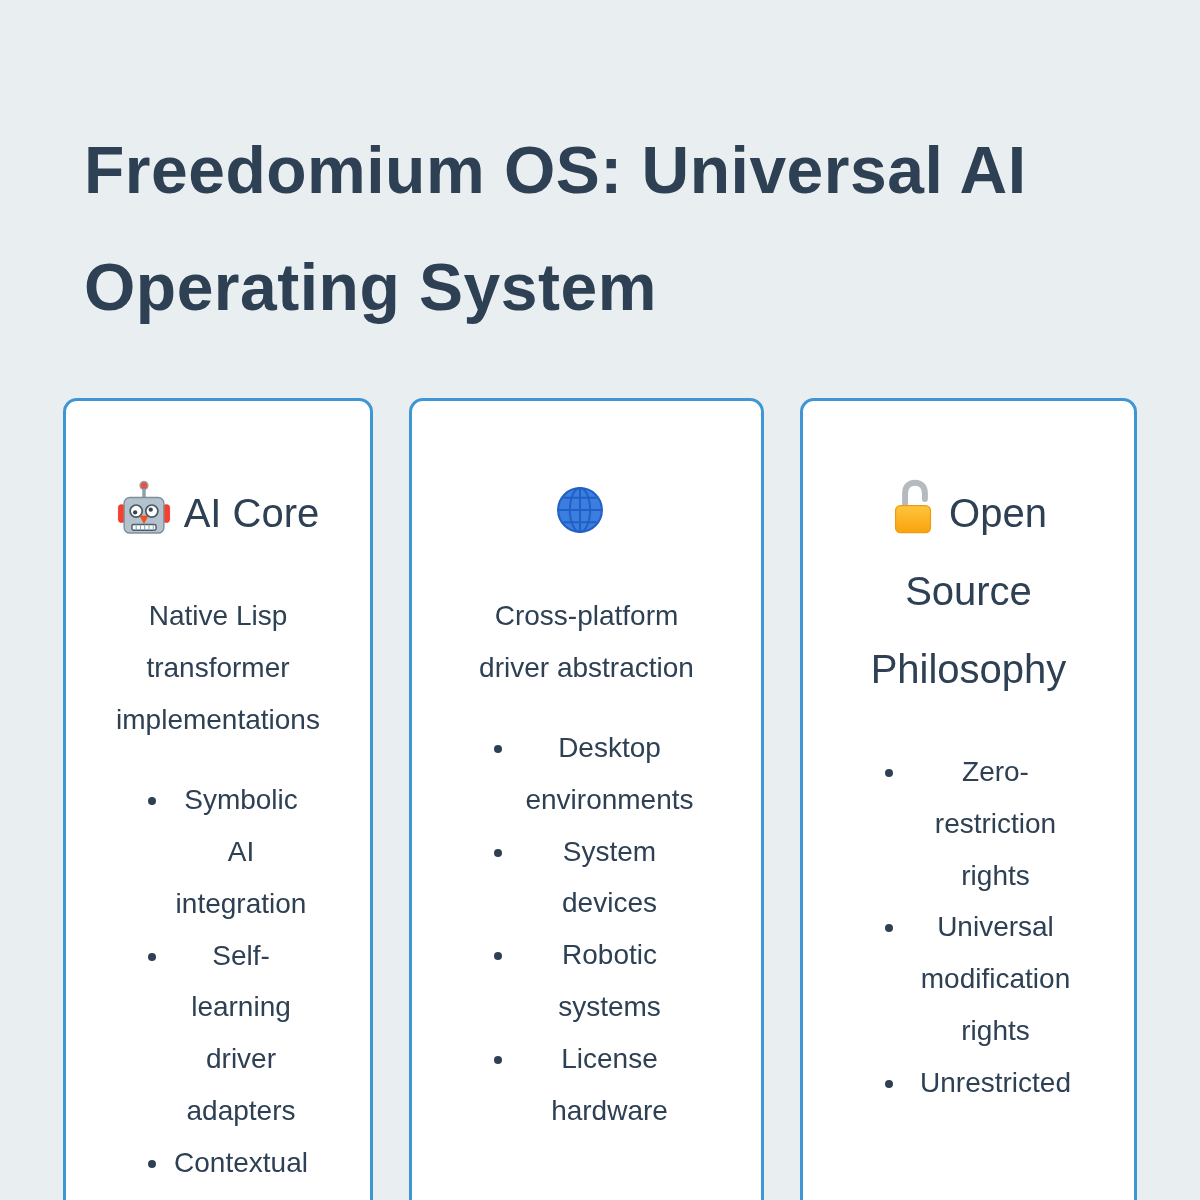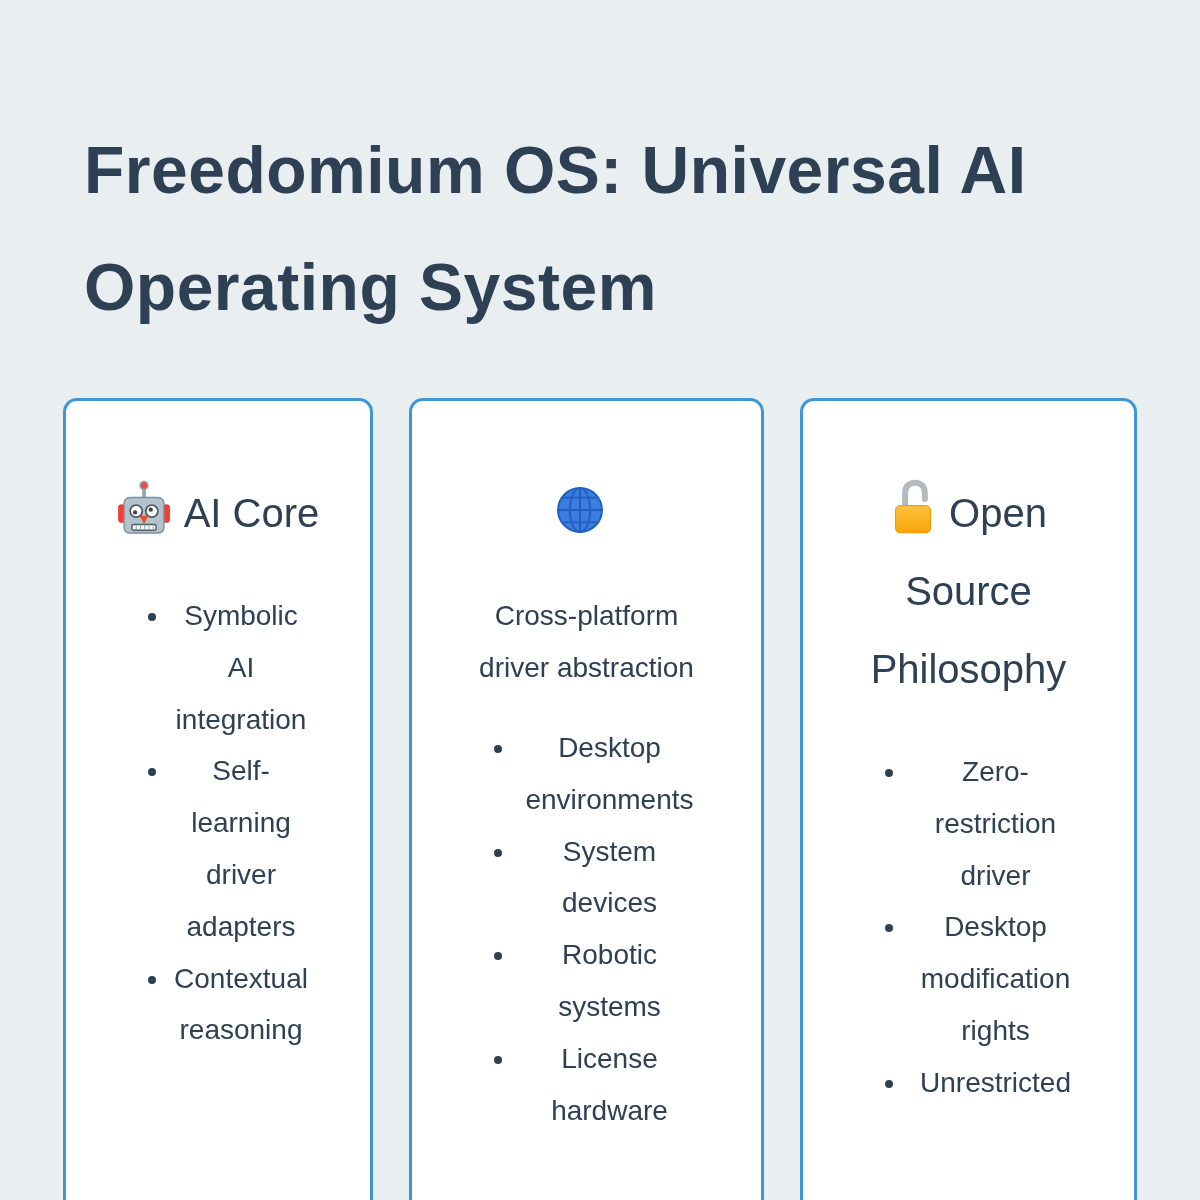--- a/index.html
+++ b/index.html
@@ -82,20 +82,21 @@
           <rect x="10" y="26" width="56" height="50" rx="8" fill="#b3c2cc" stroke="#7d909b" stroke-width="2"></rect>
           <circle cx="27" cy="45" r="8.5" fill="#ffffff" stroke="#4a5a64" stroke-width="2.4"></circle>
           <circle cx="49" cy="45" r="8.5" fill="#ffffff" stroke="#4a5a64" stroke-width="2.4"></circle>
           <circle cx="25.5" cy="47" r="3" fill="#36454f"></circle>
           <circle cx="47.5" cy="43" r="3" fill="#36454f"></circle>
           <path d="M32.5 52 L43.5 52 L38 62 Z" fill="#f4511e" stroke="#e64a19" stroke-linejoin="round"></path>
           <rect x="21" y="64" width="34" height="8" rx="2.5" fill="#ffffff" stroke="#4a5a64" stroke-width="2"></rect>
           <path d="M27 64v8 M33 64v8 M39 64v8 M45 64v8 M51 64v8" stroke="#8fa3ad" stroke-width="1.5"></path>
         </svg></span><span>AI Core</span>
       </h2>
+      <p class="subtitle">Native Lisp transformer implementations</p>
       <ul>
         <li>Symbolic AI integration</li>
         <li>Self-learning driver adapters</li>
         <li>Contextual reasoning</li>
       </ul>
     </article>
 
     <article class="card card-univ">
       <h2>
         <span class="icon"><svg viewBox="0 0 64 64" width="52" height="52" aria-hidden="true">
@@ -123,20 +124,20 @@
             <linearGradient id="lockBody" x1="0" y1="0" x2="0" y2="1">
               <stop offset="0" stop-color="#fdc53d"></stop>
               <stop offset="1" stop-color="#f9a30c"></stop>
             </linearGradient>
           </defs>
           <path d="M19 38 V20.5 C19 12 23.5 7 31.5 7 C39.5 7 44 12 44 20.5 V27.5" fill="none" stroke="#b4babe" stroke-width="7.5" stroke-linecap="round"></path>
           <rect x="7" y="36" width="44" height="34" rx="6" fill="url(#lockBody)" stroke="#ef9d0f" stroke-width="1.5"></rect>
         </svg></span><span>Open Source Philosophy</span>
       </h2>
       <ul>
-        <li>Zero-restriction driver</li>
-        <li>Desktop modification rights</li>
+        <li>Zero-restriction rights</li>
+        <li>Universal modification rights</li>
         <li>Unrestricted</li>
       </ul>
     </article>
 
   </section>
 </main>
 
 </body></html>

